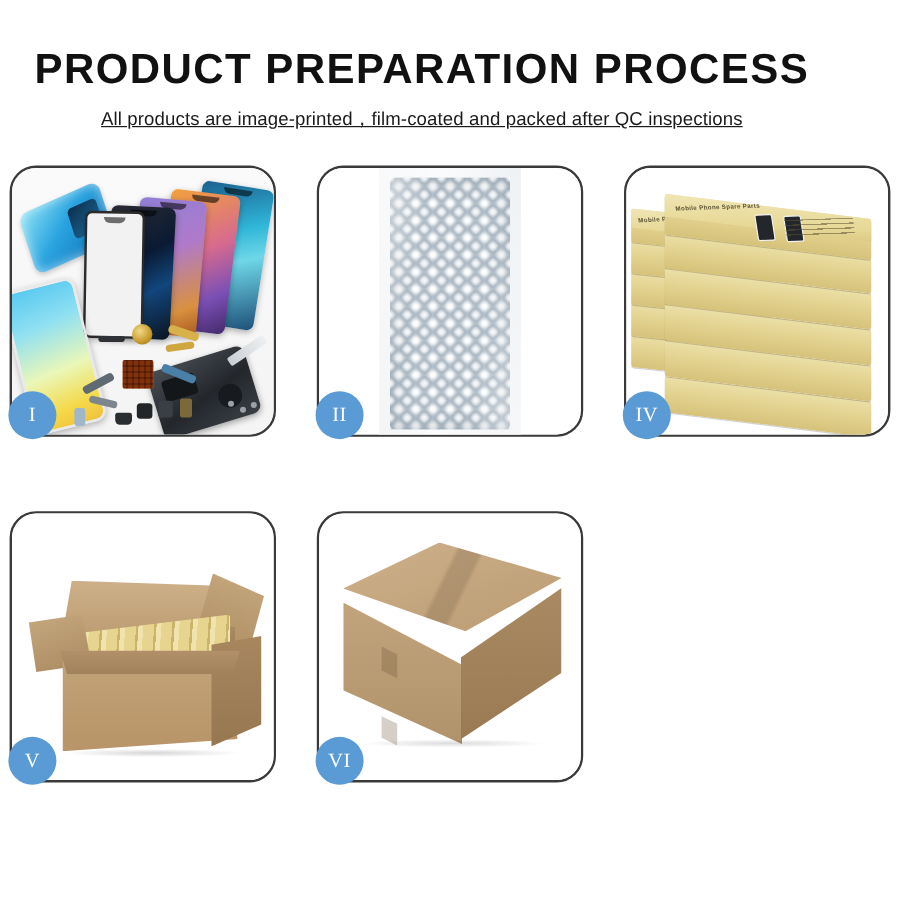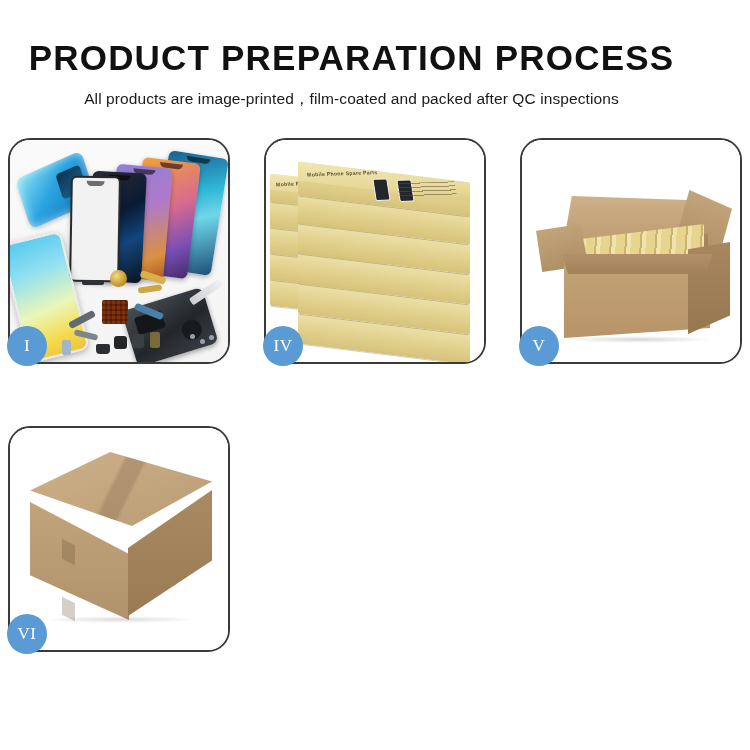--- a/index.html
+++ b/index.html
@@ -12,21 +12,21 @@
   .page { position: relative; width: 750px; height: 750px; background: #fff; }
 
   
   .header { position: absolute; top: 0; left: 0; width: 703px; text-align: center; }
   .title {
     font-size: 35px; font-weight: 700; color: #111; letter-spacing: 1.2px;
     line-height: 1; padding-top: 40px; white-space: nowrap;
   }
   .subtitle {
     font-size: 15.5px; font-weight: 400; color: #1a1a1a; letter-spacing: 0.1px;
-    padding-top: 14px; white-space: nowrap;
+    padding-top: 14px; white-space: nowrap; text-decoration: underline;
   }
 
   
   .grid {
     position: absolute; left: 8px; top: 138px;
     width: 734px; height: 540px;
     display: grid;
     grid-template-columns: 222px 222px 222px;
     grid-template-rows: 226px 226px;
     column-gap: 34px; row-gap: 62px;
@@ -381,20 +381,28 @@
         <div class="tweez"></div>
         <div class="screws">
             <span></span>
             <span></span>
             <span></span>
           </div>
       </div>
       <div class="badge">I</div>
     </div>
 
+    <div class="panel">
+      <div class="panel-inner p2">
+        <div class="wrapwhite"></div>
+        <div class="bubbles"></div>
+        <div class="wrapsheen"></div>
+      </div>
+      <div class="badge">II</div>
+    </div>
 
 
     <div class="panel">
       <div class="panel-inner p4">
         <div class="stack">
           <div class="kb kbL5"></div>
           <div class="kb kbL4"></div>
           <div class="kb kbL3"></div>
           <div class="kb kbL2"></div>
           <div class="kb kbL1">

